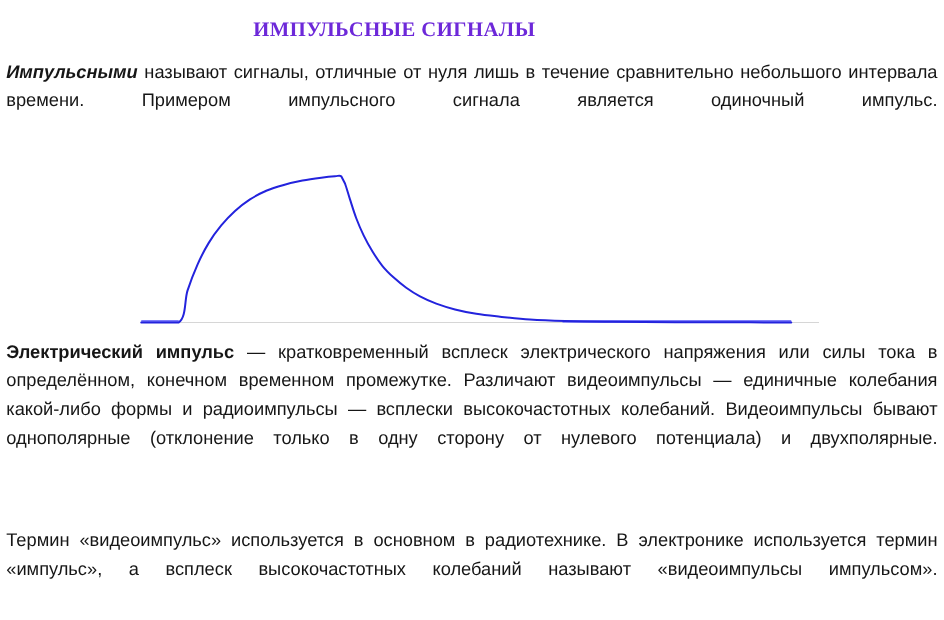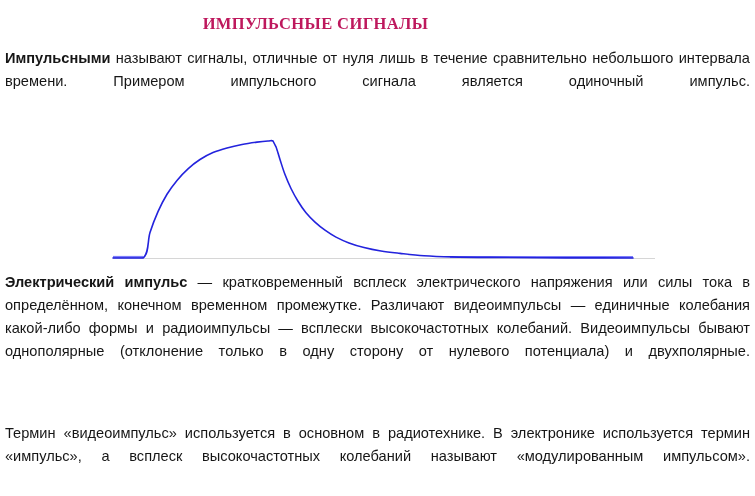--- a/index.html
+++ b/index.html
@@ -26,40 +26,41 @@
   .doc-title {
     position: absolute;
     left: 0;
     top: 3px;
     width: 631px;
     text-align: center;
     font-family: "Liberation Serif", "DejaVu Serif", serif;
     font-weight: bold;
     font-size: 16.5px;
     letter-spacing: 0.4px;
-    color: #be185d;
+    color: #6d28d9;
     white-space: nowrap;
   }
 
   
   .para {
     position: absolute;
     left: 5px;
     width: 745px;
     font-size: 14.6px;
     line-height: 23.2px;
     text-align: justify;
     text-justify: inter-word;
     color: #161616;
   }
   .para b {
     font-weight: bold;
   }
   .para .lead-bi {
     font-weight: bold;
+    font-style: italic;
   }
 
   #para-intro   { top: 32px; }
   #para-def     { top: 256px; }
   #para-term    { top: 407px; }
 
   
   .para::after {
     content: "";
     display: inline-block;
@@ -94,15 +95,15 @@
 
       <line id="zero-seg-left" x1="113" y1="139" x2="143" y2="139" stroke="#7d7dfb" stroke-width="2.2" stroke-linecap="butt"></line>
       <line id="zero-seg-right" x1="450" y1="139" x2="633" y2="139" stroke="#7d7dfb" stroke-width="2.2" stroke-linecap="butt"></line>
 
       <path id="pulse-curve" fill="none" stroke="#2323dd" stroke-width="1.6" stroke-linejoin="round" stroke-linecap="round" d="M113.00,140.00 L143.00,140.00 C149.17,135.75 147.50,122.24 150.00,114.51 C152.50,106.79 155.17,100.03 158.00,93.66 C160.83,87.29 163.83,81.50 167.00,76.29 C170.17,71.07 173.50,66.63 177.00,62.39 C180.50,58.14 184.17,54.28 188.00,50.80 C191.83,47.33 195.83,44.24 200.00,41.53 C204.17,38.83 208.50,36.51 213.00,34.58 C217.50,32.65 222.17,31.30 227.00,29.95 C231.83,28.60 237.00,27.44 242.00,26.48 C247.00,25.51 252.67,24.74 257.00,24.16 C261.33,23.58 265.33,23.19 268.00,23.00 C270.67,22.81 271.67,22.03 273.00,23.00 L276.00,28.79 C277.17,31.88 278.50,36.90 280.00,41.53 C281.50,46.17 283.17,51.77 285.00,56.59 C286.83,61.42 288.83,66.05 291.00,70.50 C293.17,74.94 295.50,79.18 298.00,83.24 C300.50,87.29 303.17,91.35 306.00,94.82 C308.83,98.30 311.83,101.19 315.00,104.09 C318.17,106.99 321.50,109.69 325.00,112.20 C328.50,114.71 332.00,117.02 336.00,119.15 C340.00,121.27 344.33,123.20 349.00,124.94 C353.67,126.68 358.67,128.22 364.00,129.57 C369.33,130.93 375.00,132.08 381.00,133.05 C387.00,134.01 392.83,134.59 400.00,135.37 C407.17,136.14 415.33,137.10 424.00,137.68 C432.67,138.26 441.00,138.55 452.00,138.84 C463.00,139.13 475.33,139.27 490.00,139.42 C504.67,139.58 521.67,139.69 540.00,139.77 C558.33,139.85 584.50,139.85 600.00,139.88 C615.50,139.92 627.50,139.98 633.00,140.00"></path>
     </svg>
   </div>
 
   <p class="para" id="para-def"><b>Электрический импульс</b><span> — кратковременный всплеск электрического напряжения или силы тока в определённом, конечном временном промежутке. Различают видеоимпульсы — единичные колебания какой-либо формы и радиоимпульсы — всплески высокочастотных колебаний. Видеоимпульсы бывают однополярные (отклонение только в одну сторону от нулевого потенциала) и двухполярные.</span></p>
 
-  <p class="para" id="para-term"><span>Термин «видеоимпульс» используется в основном в радиотехнике. В электронике используется термин «импульс», а всплеск высокочастотных колебаний называют «модулированным импульсом».</span></p>
+  <p class="para" id="para-term"><span>Термин «видеоимпульс» используется в основном в радиотехнике. В электронике используется термин «импульс», а всплеск высокочастотных колебаний называют «видеоимпульсы импульсом».</span></p>
 
 </div>
 
 </body></html>

